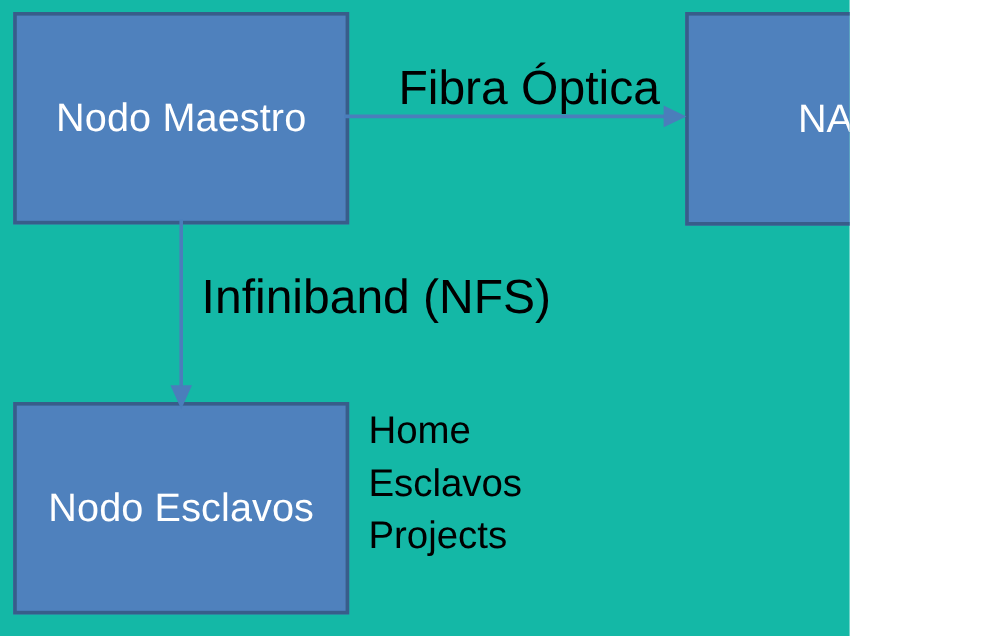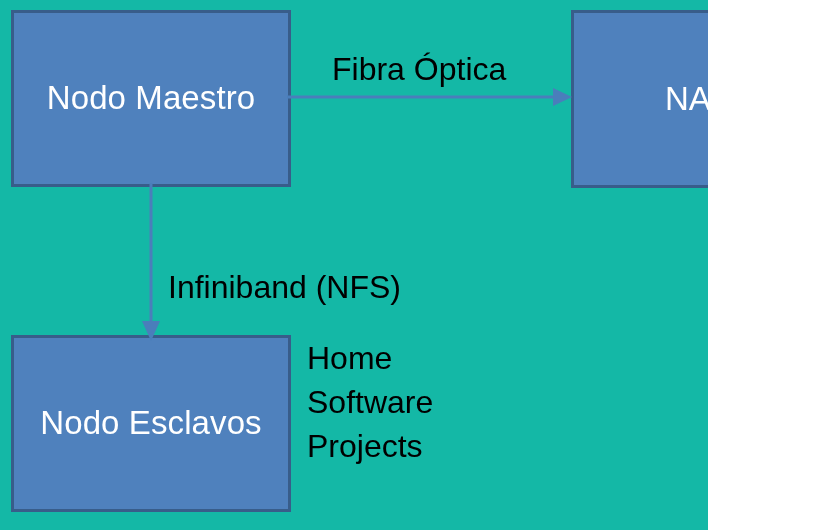--- a/index.html
+++ b/index.html
@@ -49,32 +49,31 @@
   }
   #box-slaves {
     left: 11px;
     top: 335px;
     width: 280px;
     height: 177px;
   }
   .edge-label {
     position: absolute;
     color: #000000;
-    font-size: 32px;
+    font-size: 40px;
     line-height: 1.1;
     white-space: nowrap;
   }
   #label-fiber {
     left: 332px;
     top: 52px;
   }
   #label-infiniband {
     left: 168px;
     top: 226px;
-    margin-top: 44px;
   }
   .connector {
     position: absolute;
     overflow: visible;
   }
   #connector-horizontal {
     left: 287px;
     top: 83px;
     width: 285px;
     height: 30px;
@@ -124,17 +123,17 @@
     <line x1="15" y1="0" x2="15" y2="140" stroke="#4A7EBB" stroke-width="3"></line>
     <polygon points="6,138 24,138 15,158" fill="#4A7EBB"></polygon>
   </svg>
 
   <div class="edge-label" id="label-fiber">Fibra Óptica</div>
 
   <div class="edge-label" id="label-infiniband">Infiniband (NFS)</div>
 
   <div id="mount-list">
     <span class="mount-item">Home</span>
-    <span class="mount-item">Software</span>
+    <span class="mount-item">Esclavos</span>
     <span class="mount-item">Projects</span>
   </div>
 
 </div>
 
 </body></html>

